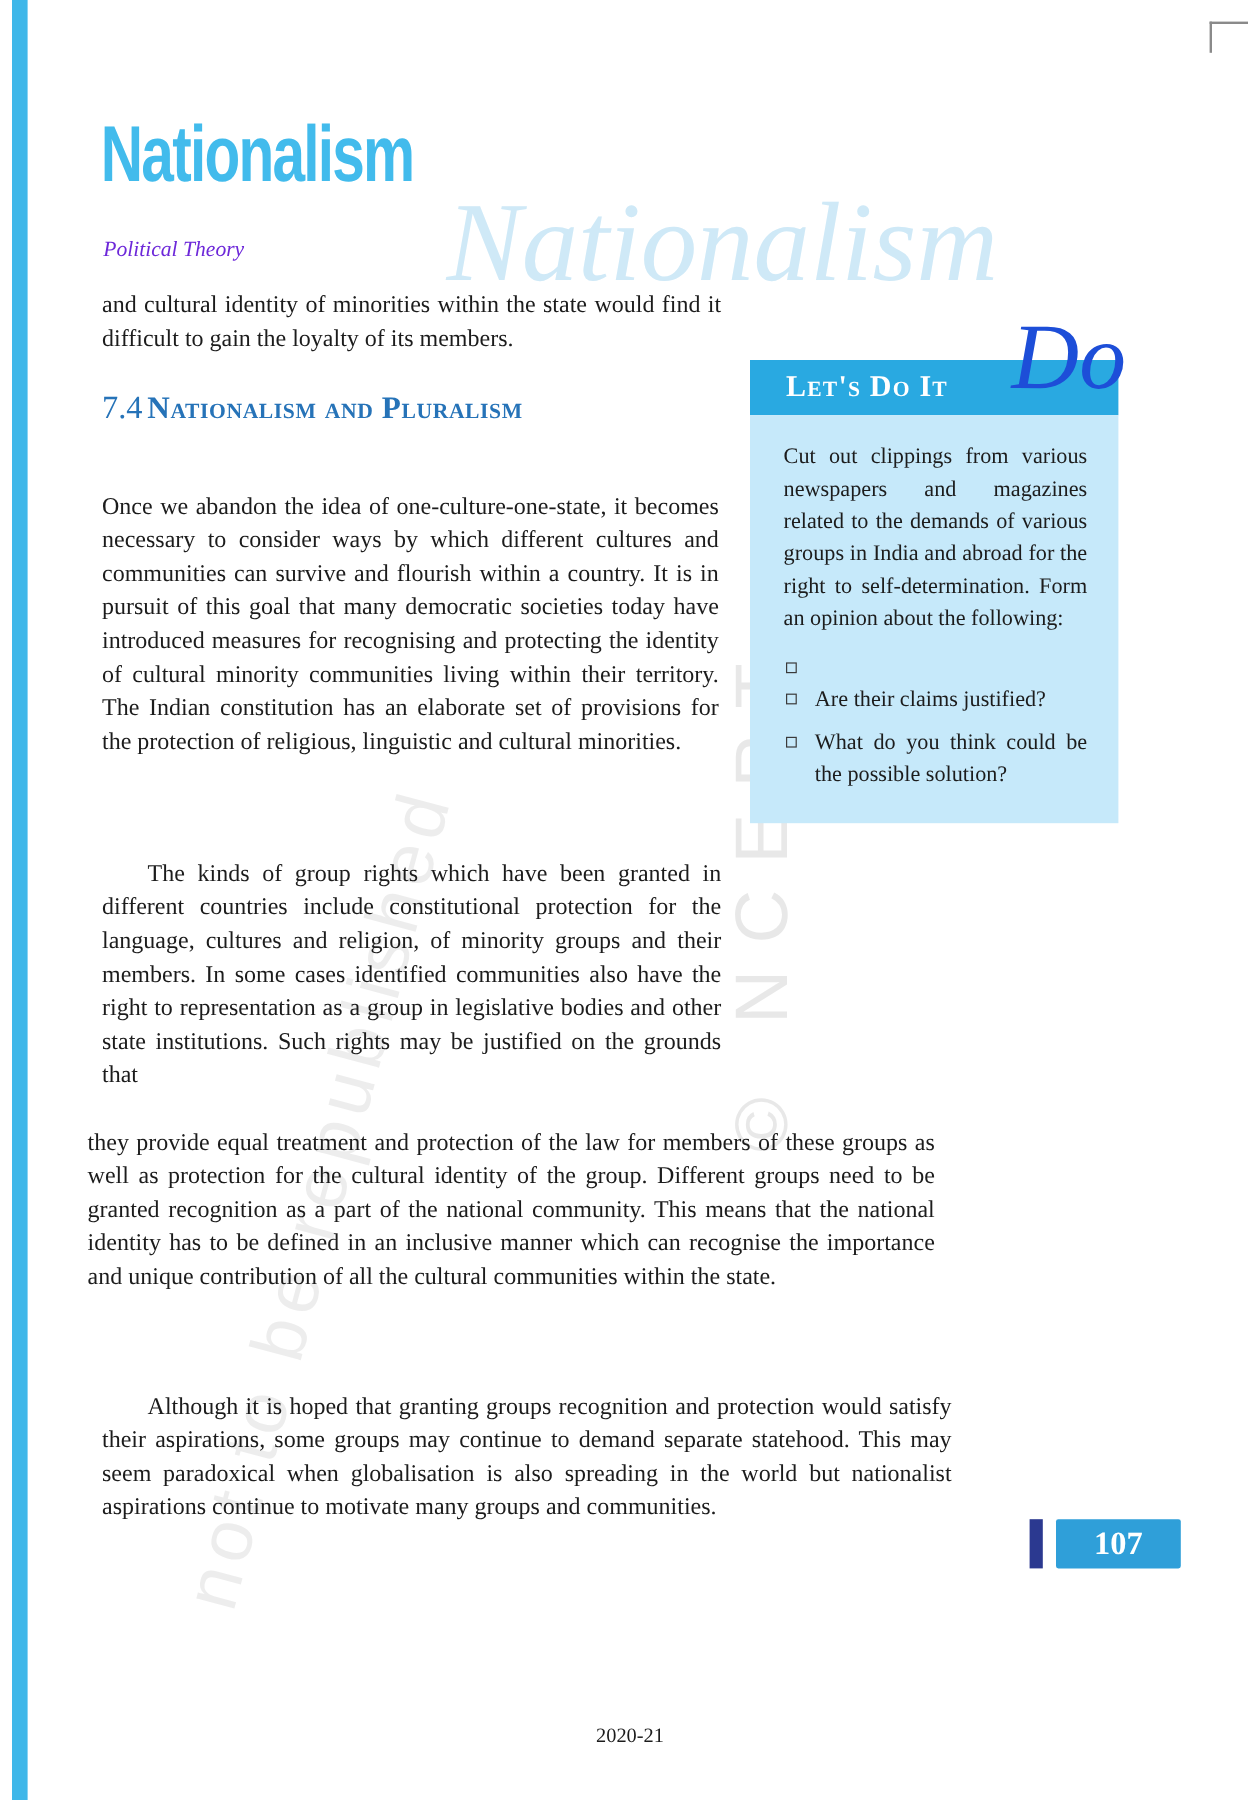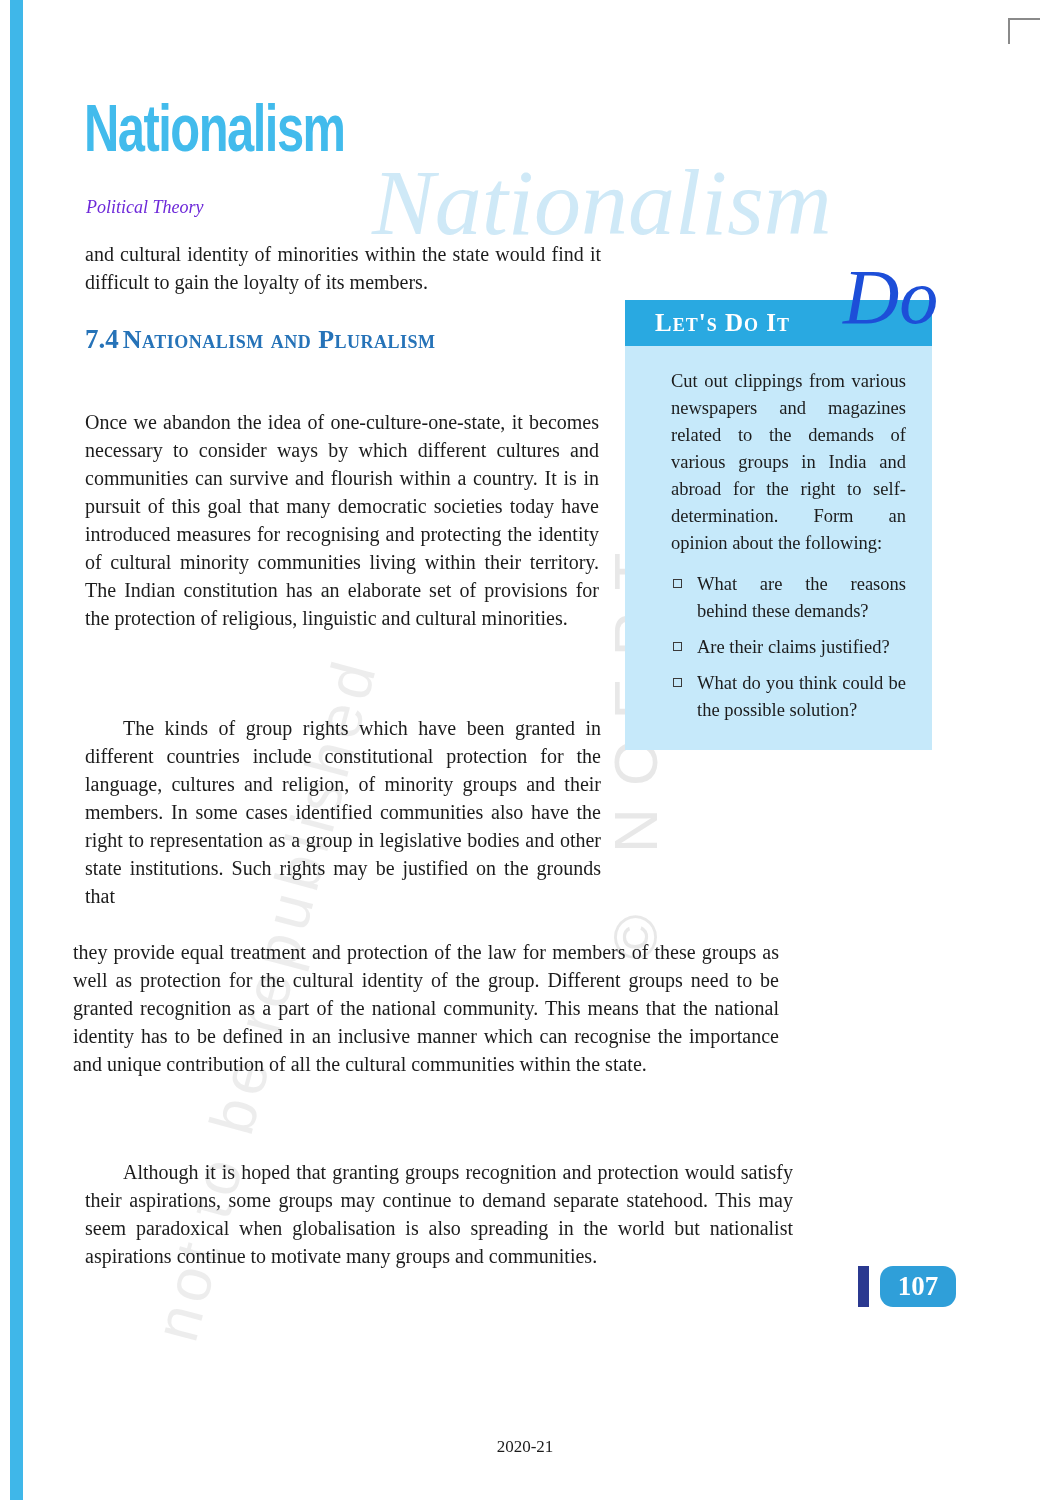--- a/index.html
+++ b/index.html
@@ -31,47 +31,47 @@
     font-size:62px; letter-spacing:6px; color:rgba(80,80,80,0.10); }
 
   .para { position:absolute; text-align:justify; font-size:20px; line-height:28px; z-index:1; }
   .p1 { left:85px; top:240px; width:516px; }
   .p2 { left:85px; top:408px; width:514px; }
   .p3a { left:85px; top:714px; width:516px; text-indent:38px; }
   .p3b { left:73px; top:938px; width:706px; }
   .p4 { left:85px; top:1158px; width:708px; text-indent:38px; }
 
   .heading { position:absolute; left:85px; top:324px; color:#2673b8; z-index:1; white-space:nowrap; }
-  .heading .num { font-weight:700; font-size:27px; }
+  .heading .num { font-weight:400; font-size:27px; }
   .heading .ttl { font-weight:700; font-variant:small-caps; font-size:26px; letter-spacing:0.5px; }
 
   .activity-box { position:absolute; left:625px; top:300px; width:307px; z-index:1; }
   .activity-header {
     background:#29a9e1; color:#ffffff; height:46px; line-height:46px; padding-left:30px;
     font-variant:small-caps; font-weight:700; font-size:25px; letter-spacing:1px;
   }
   .activity-body {
-    background:#c6e9fa; padding:22px 26px 26px 46px;
+    background:#c6e9fa; padding:22px 26px 26px 28px;
     font-size:18.5px; line-height:27px; text-align:justify;
   }
   .activity-intro { margin-bottom:14px; }
   .activity-item { display:flex; margin-top:9px; }
   .bullet-sq { flex:0 0 auto; width:9px; height:9px; border:1.5px solid #3a3a3a; margin:8px 15px 0 2px; background:transparent; }
   .activity-item .txt { flex:1 1 auto; text-align:justify; }
 
   .wm-do {
     position:absolute; left:843px; top:258px; font-style:italic; font-size:78px;
     color:#1d4ed8; z-index:2; line-height:1;
   }
 
   .page-badge-bar { position:absolute; left:858px; top:1266px; width:11px; height:41px; background:#2b3990; }
   .page-badge {
-    position:absolute; left:880px; top:1266px; width:76px; height:41px; background:#2f9fd9;
+    position:absolute; left:880px; top:1266px; width:104px; height:41px; background:#2f9fd9;
     color:#ffffff; font-weight:700; font-size:27px; text-align:center; line-height:41px;
-    border-radius:13px; z-index:1;
+    border-radius:2px; z-index:1;
   }
   .footer { position:absolute; left:0; right:0; top:1437px; text-align:center; font-size:17px; color:#1c1c1c; z-index:1; }
 </style>
 </head>
 <body>
 
 <div class="page">
 
   <div class="wm-title">Nationalism</div>
   <div class="wm-rot wm-ncert">© NCERT</div>
@@ -96,21 +96,20 @@
   <p class="para p4">Although it is hoped that granting groups recognition and protection would satisfy their aspirations, some groups may continue to demand separate statehood. This may seem paradoxical when globalisation is also spreading in the world but nationalist aspirations continue to motivate many groups and communities.</p>
 
   <div class="wm-do">Do</div>
   <div class="activity-box">
     <div class="activity-header">Let's Do It</div>
     <div class="activity-body">
       <div class="activity-intro">Cut out clippings from various newspapers and magazines related to the demands of various groups in India and abroad for the right to self-determination. Form an opinion about the following:</div>
 
       <div class="activity-item">
         <span class="bullet-sq"></span>
-        <span class="txt">What are the reasons behind these demands?</span>
       </div>
       <div class="activity-item">
         <span class="bullet-sq"></span>
         <span class="txt">Are their claims justified?</span>
       </div>
       <div class="activity-item">
         <span class="bullet-sq"></span>
         <span class="txt">What do you think could be the possible solution?</span>
       </div>
     </div>

